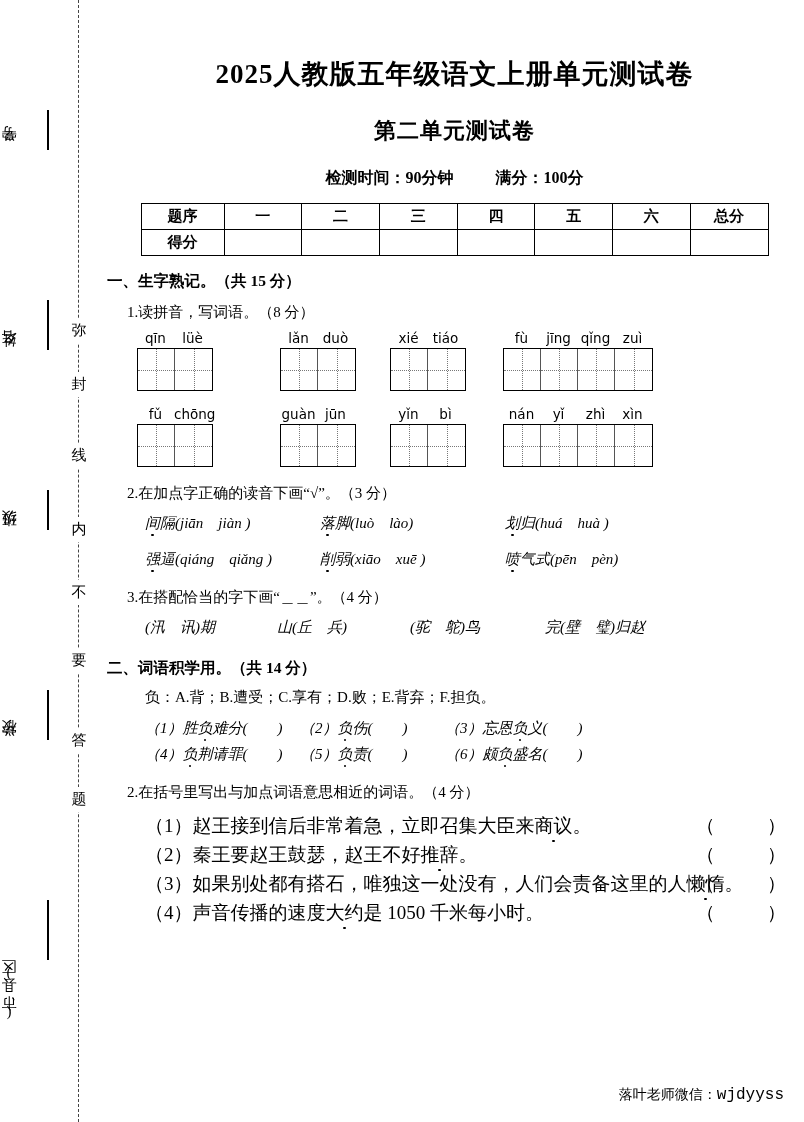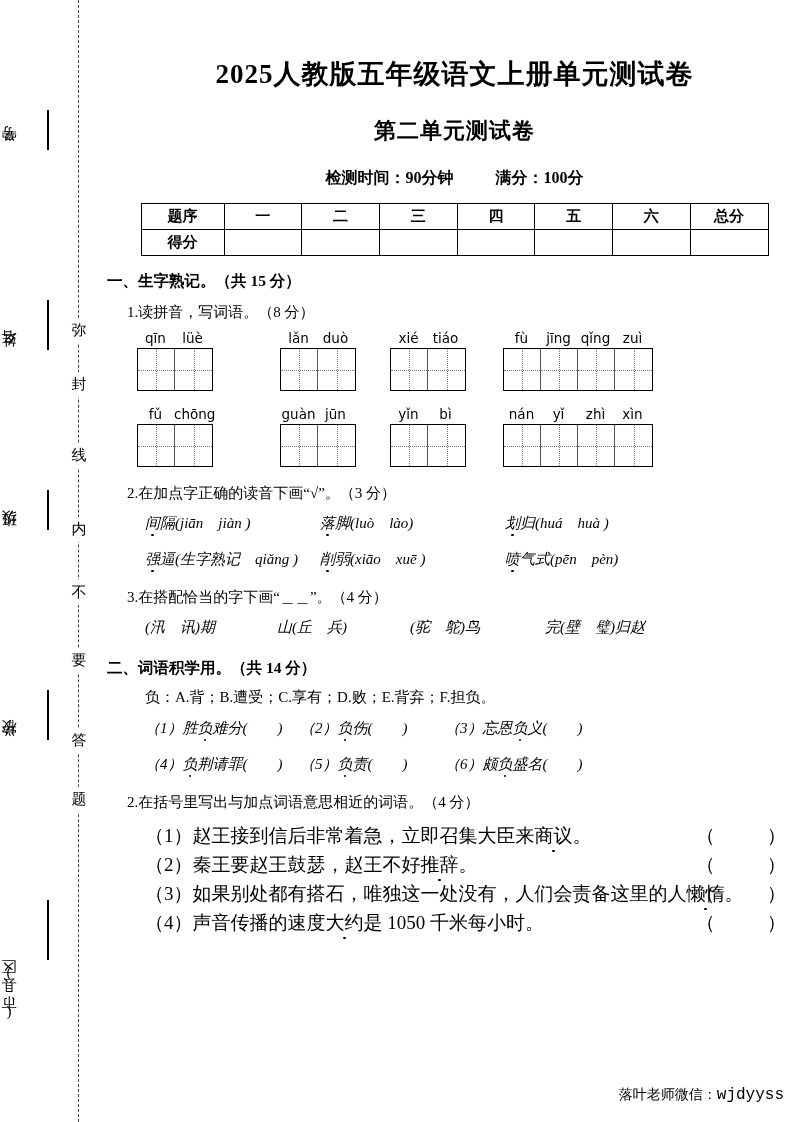--- a/index.html
+++ b/index.html
@@ -382,21 +382,21 @@
 
   <div class="q-line" style="margin-top:14px;">2.在加点字正确的读音下画“√”。（3 分）</div>
 
   <div class="cols" style="margin-top:11px; padding-left:40px;">
     <span style="left:40px;"><span class="dotted">间</span><span>隔</span><span>(jiān　jiàn )</span></span>
     <span style="left:215px;"><span class="dotted">落</span><span>脚</span><span>(luò　lào)</span></span>
     <span style="left:400px;"><span class="dotted">划</span><span>归</span><span>(huá　huà )</span></span>
   </div>
 
   <div class="cols" style="margin-top:10px;">
-    <span style="left:40px;"><span class="dotted">强</span><span>逼</span><span>(生字熟记　qiǎng )</span></span>
+    <span style="left:40px;"><span class="dotted">强</span><span>逼</span><span>(qiáng　qiǎng )</span></span>
     <span style="left:215px;"><span class="dotted">削</span><span>弱</span><span>(xiāo　xuē )</span></span>
     <span style="left:400px;"><span class="dotted">喷</span><span>气式</span><span>(pēn　pèn)</span></span>
   </div>
 
   <div class="q-line" style="margin-top:12px;">3.在搭配恰当的字下画“＿＿”。（4 分）</div>
 
   <div class="cols" style="margin-top:11px;">
     <span style="left:40px;">(汛　讯)期</span>
     <span style="left:172px;">山(丘　兵)</span>
     <span style="left:305px;">(驼　鸵)鸟</span>
@@ -405,21 +405,21 @@
 
   <div class="sec-head" style="margin-top:14px;">二、词语积学用。（共 14 分）</div>
 
   <div class="q-sub">负：A.背；B.遭受；C.享有；D.败；E.背弃；F.担负。</div>
 
   <div class="cols" style="margin-top:12px;">
     <span style="left:40px;"><span>（1）</span><span>胜</span><span class="dotted">负</span><span>难分(　　)</span></span>
     <span style="left:195px;"><span>（2）</span><span></span><span class="dotted">负</span><span>伤(　　)</span></span>
     <span style="left:340px;"><span>（3）</span><span>忘恩</span><span class="dotted">负</span><span>义(　　)</span></span>
   </div>
-  <div class="cols" style="margin-top:10px;">
+  <div class="cols" style="">
     <span style="left:40px;"><span>（4）</span><span></span><span class="dotted">负</span><span>荆请罪(　　)</span></span>
     <span style="left:195px;"><span>（5）</span><span></span><span class="dotted">负</span><span>责(　　)</span></span>
     <span style="left:340px;"><span>（6）</span><span>颇</span><span class="dotted">负</span><span>盛名(　　)</span></span>
   </div>
 
   <div class="q-line" style="margin-top:12px;">2.在括号里写出与加点词语意思相近的词语。（4 分）</div>
 
   <div class="sent-row" style="margin-top:11px;">
     <span>（1）</span><span>赵王接到信后非常着急，立即召集大臣来</span><span class="dotted">商议</span><span>。</span>
     <span class="paren">（<span class="paren-inner"></span>）</span>

